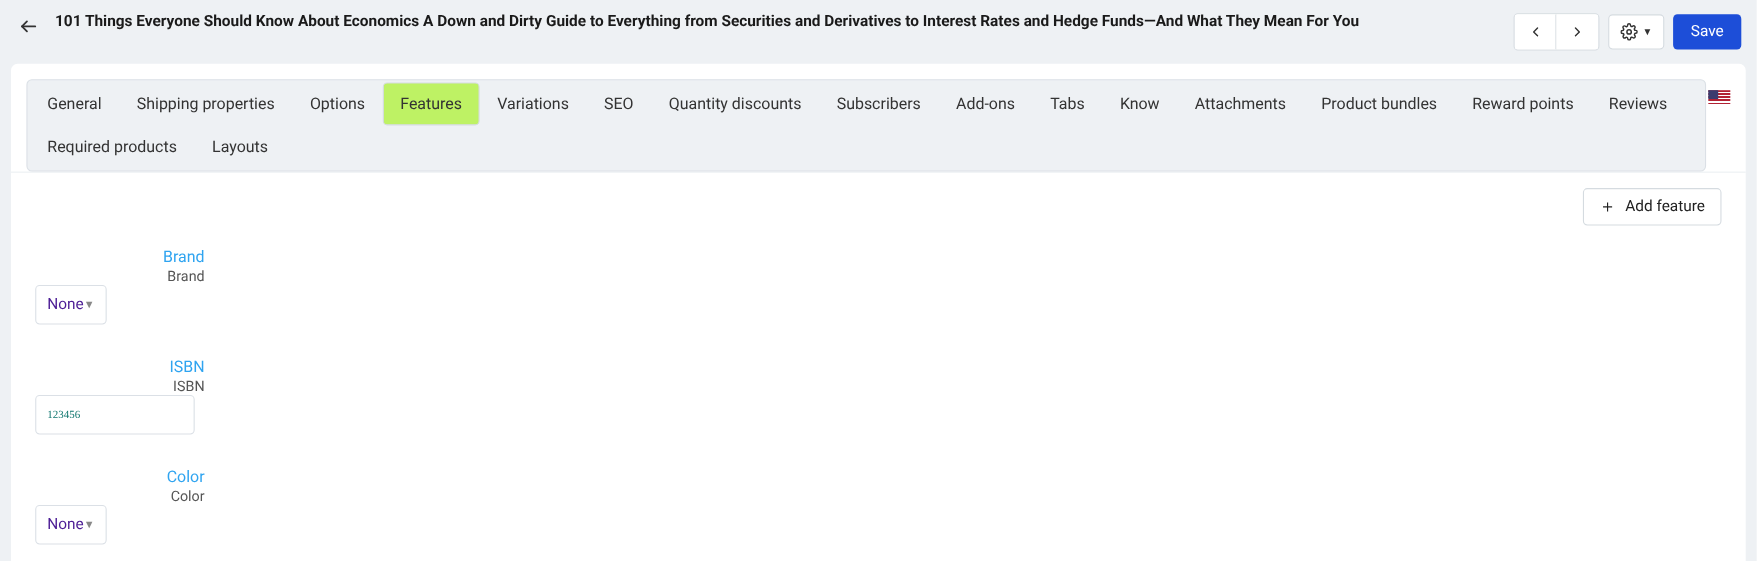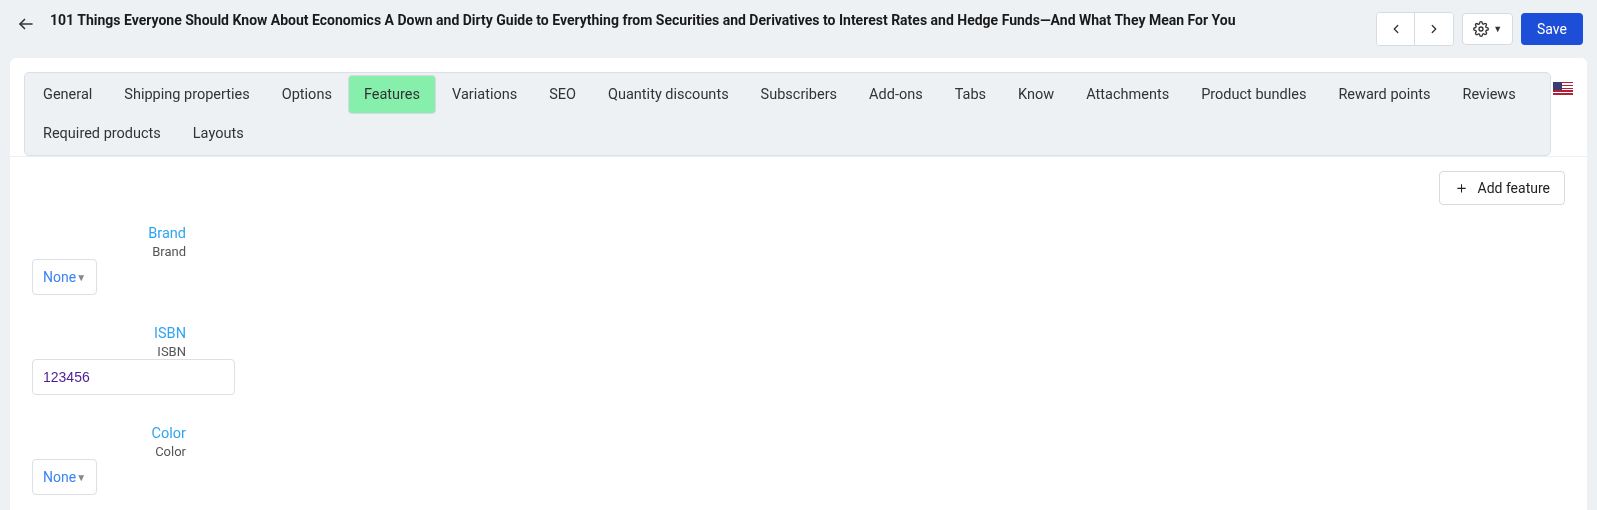--- a/index.html
+++ b/index.html
@@ -102,21 +102,21 @@
       padding: 2px;
     }
     .tab {
       padding: 11px 16px;
       color: #333;
       cursor: pointer;
       font-size: 14.5px;
       border-radius: 4px;
     }
     .tab.active {
-      background: #86efac;
+      background: #bef264;
       border: 1px solid #d5dbe0;
       padding: 10px 15px;
     }
     .flag {
       margin-top: 24px;
       width: 20px;
       height: 14px;
       background: linear-gradient(to bottom,
          #b22234 0%, #b22234 10%,
          #fff 10%, #fff 20%,
@@ -196,36 +196,37 @@
       padding: 0 10px;
       font-size: 14px;
       color: #333;
       background: #fff;
       display: flex;
       align-items: center;
       justify-content: space-between;
       cursor: pointer;
     }
     .select-box .placeholder {
-      color: #3b82f6;
+      color: #4c1d95;
     }
     .caret {
       color: #888;
       font-size: 10px;
     }
     .text-input {
       cursor: text;
     }
     .text-input input {
       border: none;
       outline: none;
       width: 100%;
-      font-size: 14px;
-      color: #4c1d95;
+      font-size: 10px;
+      color: #0f766e;
       background: transparent;
+      font-family: Liberation Serif, serif;
     }
     svg { display: block; }
   </style>
 </head>
 <body>
 
 <div class="topbar">
   <div class="back-arrow">
     <svg width="18" height="18" viewBox="0 0 24 24" fill="none" stroke="currentColor" stroke-width="2.2" stroke-linecap="round" stroke-linejoin="round">
         <line x1="20" y1="12" x2="4" y2="12"></line>

